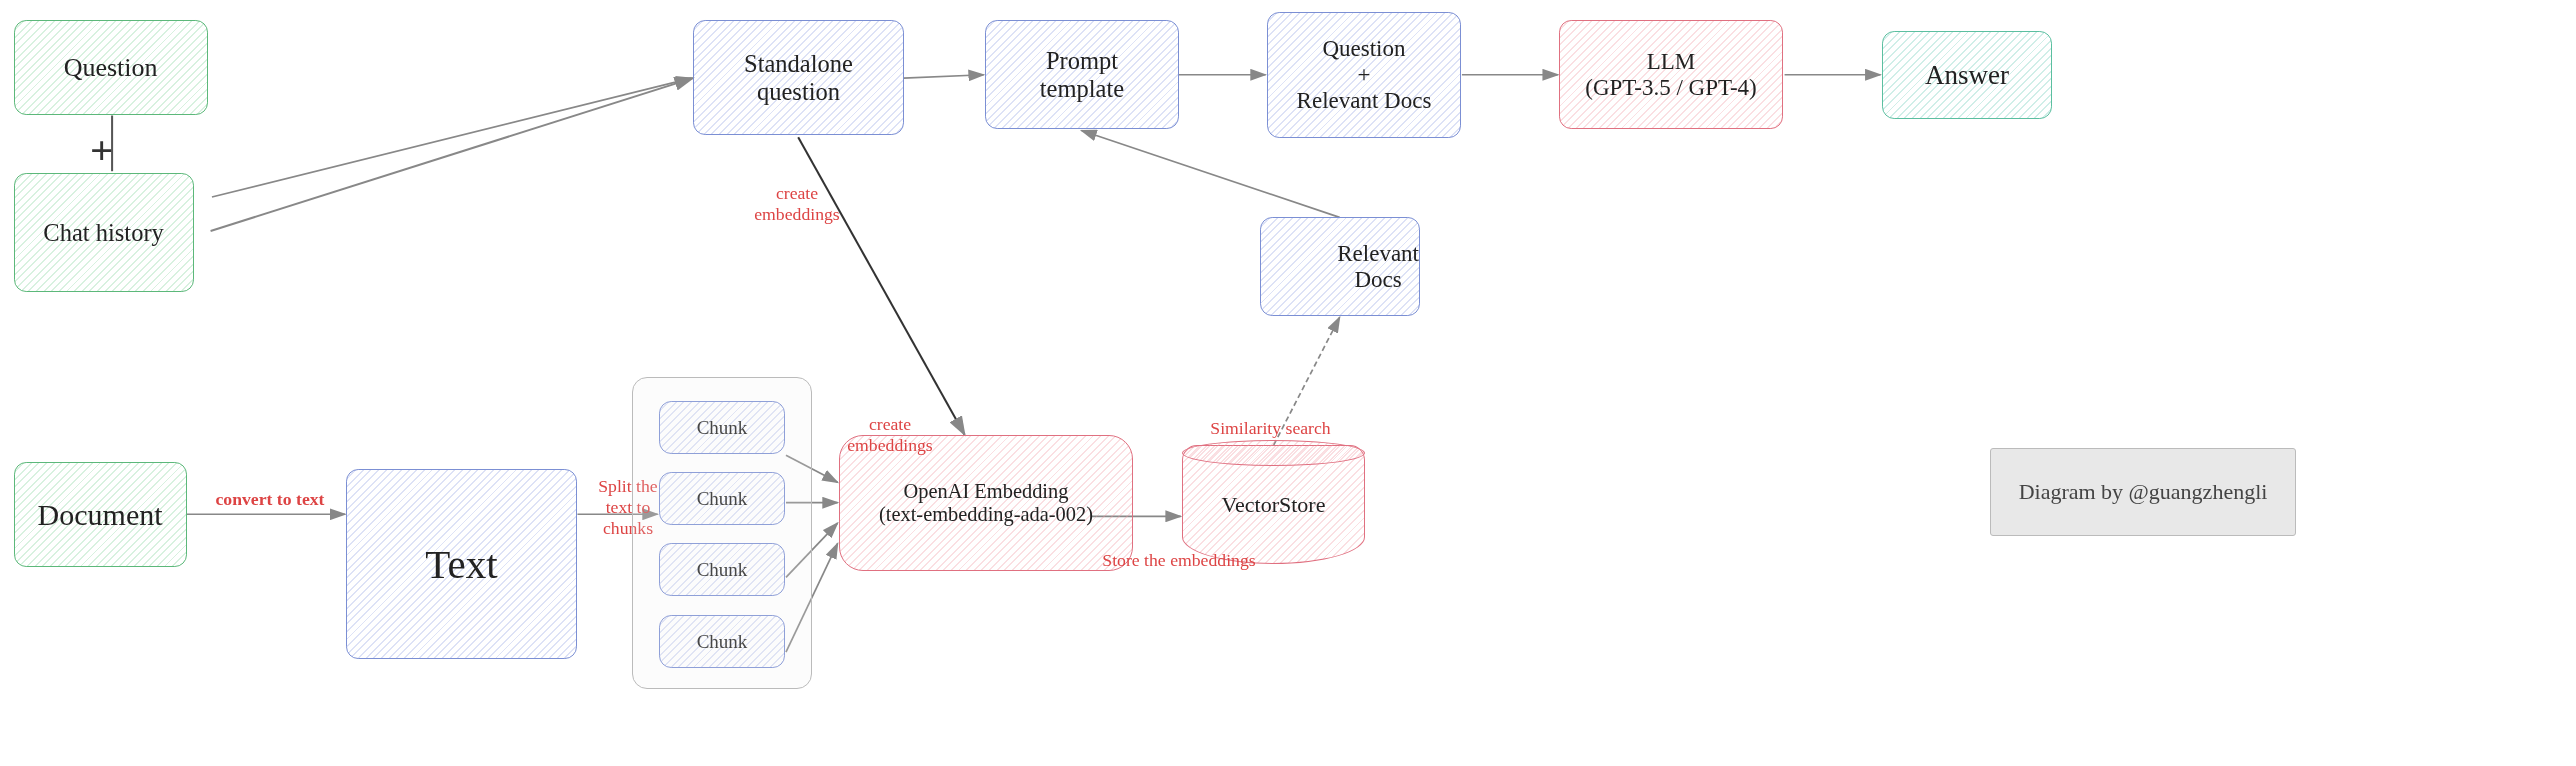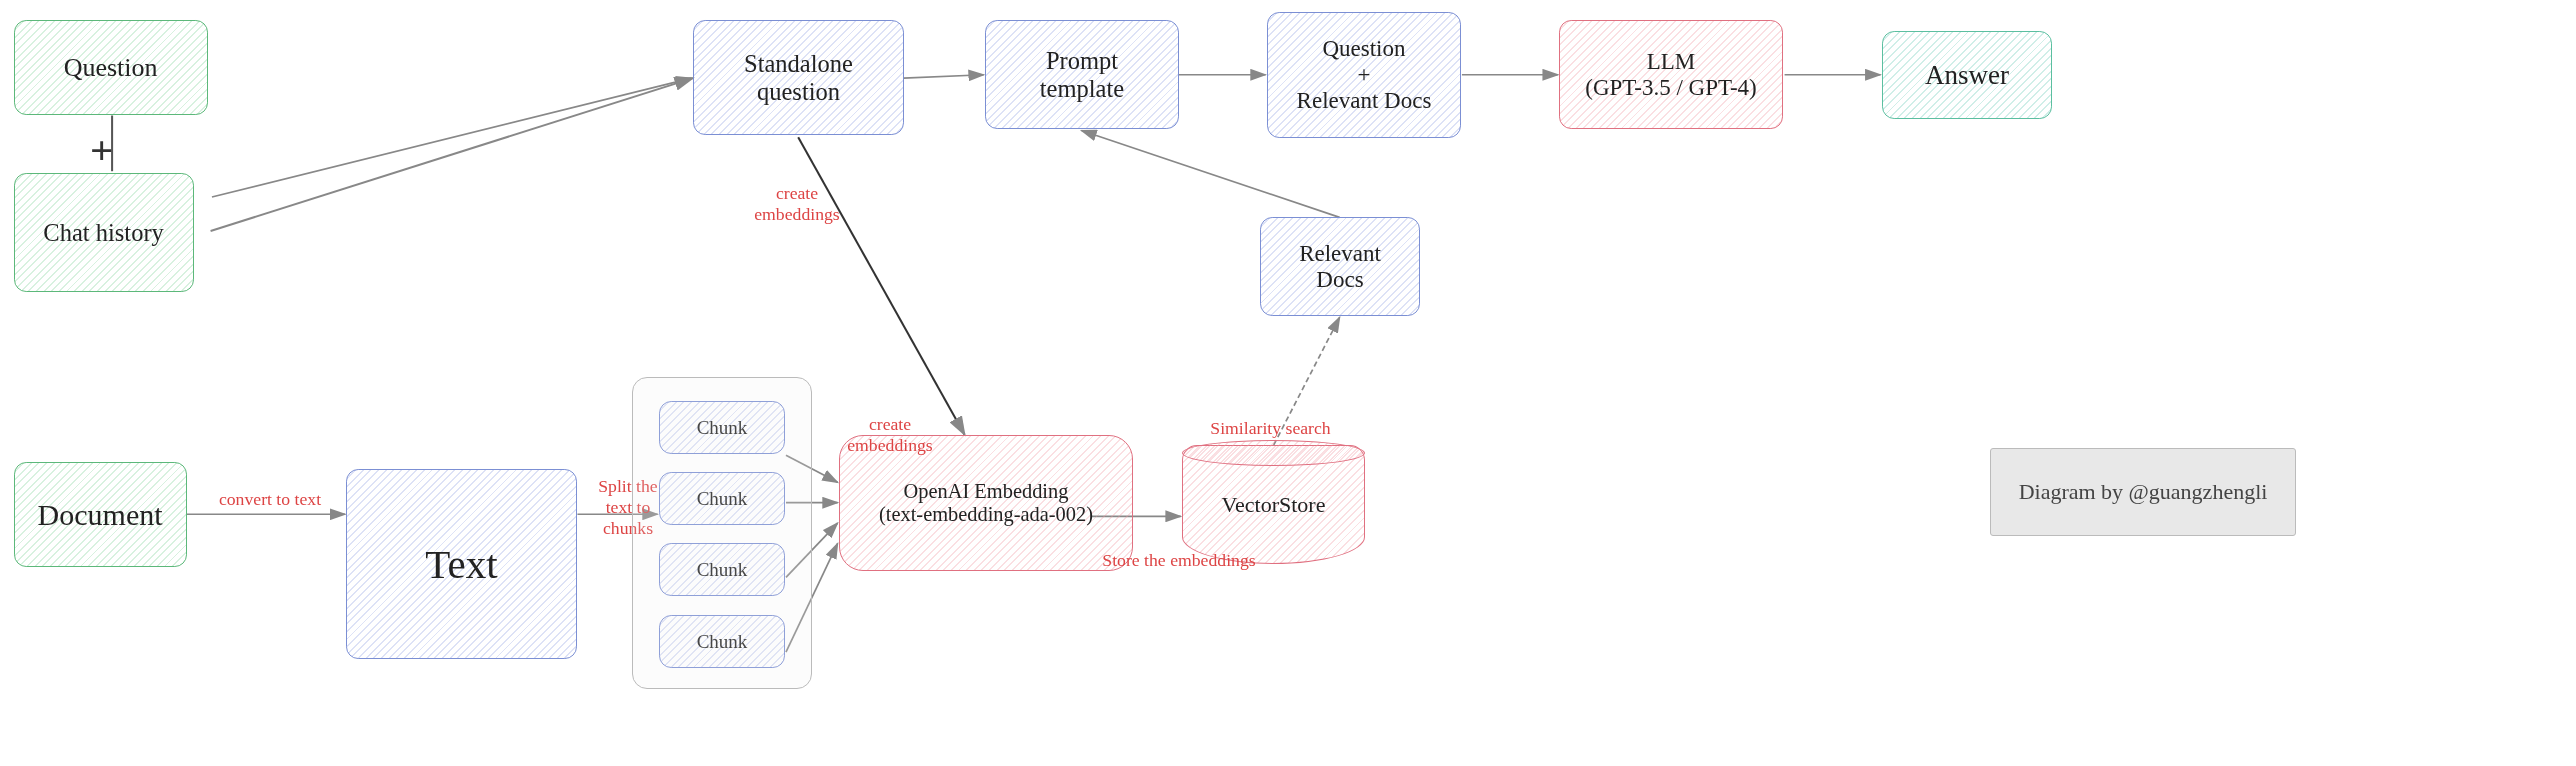--- a/index.html
+++ b/index.html
@@ -182,34 +182,34 @@
   </div>
 
   <div class="node node-pink" style="left:1559px; top:20.4px; width:224px; height:109px; font-size:23px;">
     <span>LLM<br>(GPT-3.5 / GPT-4)</span>
   </div>
 
   <div class="node node-teal" style="left:1882px; top:31px; width:170px; height:88px; font-size:27px;">
     <span>Answer</span>
   </div>
 
-  <div class="node node-blue" style="left:1260px; top:217px; width:160px; height:99px; font-size:23px;">
+  <div class="node node-blue" style="left:1260px; top:217px; width:160px; height:99px; font-size:23px;justify-content:flex-end;">
     <span>Relevant<br>Docs</span>
   </div>
 
   <div class="label-red" style="left:753px; top:183px; width:88px;">
     <span>create
 embeddings</span>
   </div>
 
   <div class="node node-green" style="left:13.6px; top:462px; width:173px; height:105px; font-size:30px;">
     <span>Document</span>
   </div>
 
-  <div class="label-red" style="left:197px; top:489px; width:146px;">
+  <div class="label-red" style="left:197px; top:489px; width:146px;font-weight:bold;">
     <span>convert to text</span>
   </div>
 
   <div class="node node-blue" style="left:346px; top:469px; width:231px; height:190px; font-size:41px;">
     <span>Text</span>
   </div>
 
   <div class="label-red" style="left:584px; top:476px; width:88px;">
     <span>Split the text
 to chunks</span>

